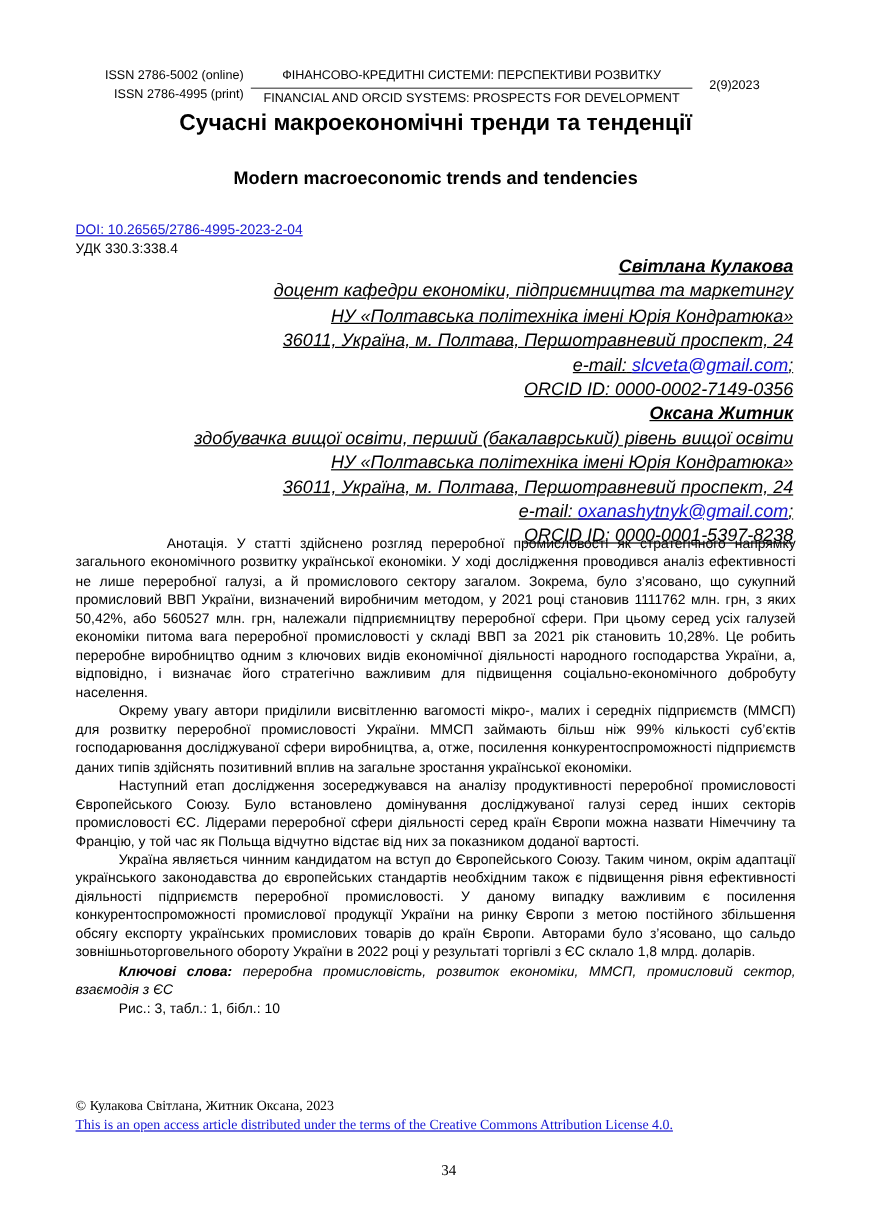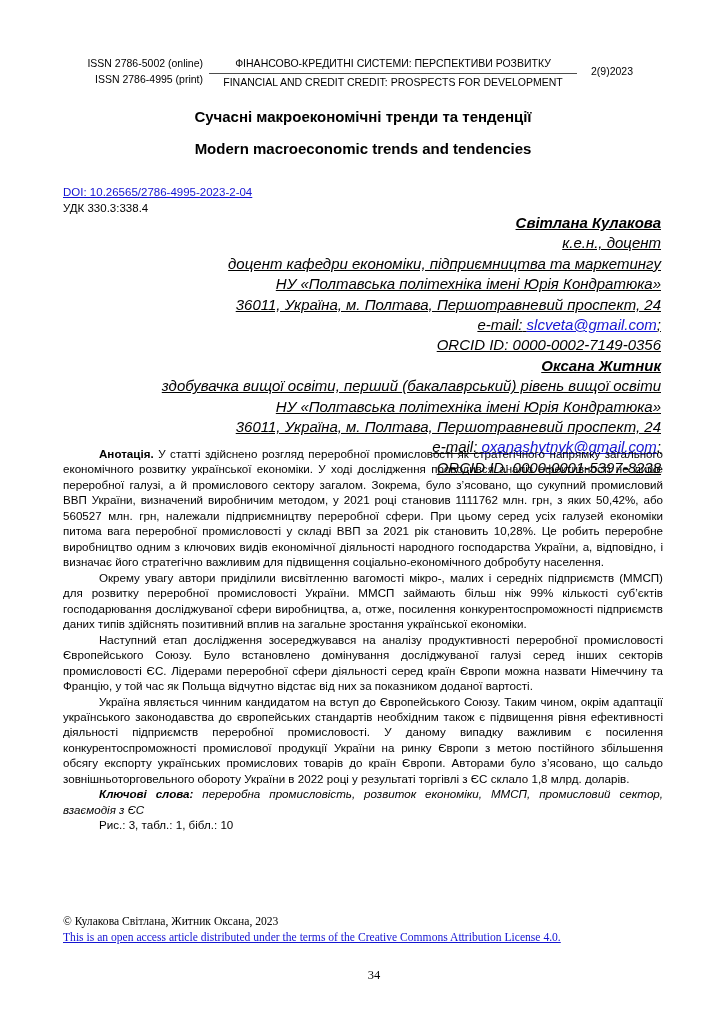--- a/index.html
+++ b/index.html
@@ -68,22 +68,22 @@
 
   
   .doc-title-ua, .doc-title-en {
     position: absolute;
     left: 63px;
     width: 600px;
     text-align: center;
     font-weight: bold;
   }
   .doc-title-ua {
-    top: 108px;
-    font-size: 15px;
+    top: 92px;
+    font-size: 19px;
   }
   .doc-title-en {
     top: 140px;
     font-size: 15px;
   }
 
   
   .ids {
     position: absolute;
     left: 63px;
@@ -140,21 +140,21 @@
     width: 600px;
     font-size: 11.6px;
     line-height: 1.335;
     text-align: justify;
   }
   .abstract p {
     margin: 0;
     text-indent: 36px;
     text-align: justify;
   }
-  .lead { font-weight: bold; }
+  .lead { font-weight: normal; margin-left: 40px; }
   .kw-label { font-weight: bold; font-style: italic; }
   .kw-body { font-style: italic; }
   .kw-para { font-style: italic; }
   .counts { text-indent: 36px; }
 
   
   .footer {
     position: absolute;
     left: 63px;
     top: 914px;
@@ -186,38 +186,37 @@
 <div class="page">
 
   <div class="runhead">
     <div class="issn-block">
       <span class="issn-line">ISSN 2786-5002 (online)</span>
       <span class="issn-line">ISSN 2786-4995 (print)</span>
     </div>
     <div class="journal-block">
       <span class="journal-line-top">ФІНАНСОВО-КРЕДИТНІ СИСТЕМИ: ПЕРСПЕКТИВИ РОЗВИТКУ</span>
       <div class="journal-rule"></div>
-      <span class="journal-line-bottom">FINANCIAL AND CREDIT CREDIT: PROSPECTS FOR DEVELOPMENT</span>
+      <span class="journal-line-bottom">FINANCIAL AND ORCID SYSTEMS: PROSPECTS FOR DEVELOPMENT</span>
     </div>
     <div class="issue-block">2(9)2023</div>
   </div>
 
   <div class="doc-title-ua">Сучасні макроекономічні тренди та тенденції</div>
   <div class="doc-title-en">Modern macroeconomic trends and tendencies</div>
 
   <div class="ids">
     <a class="doi-link" href="#">DOI: 10.26565/2786-4995-2023-2-04</a><br>
     <span class="udc">УДК 330.3:338.4</span>
   </div>
 
   <div class="authors">
 
     <div>
       <span class="author-line author-name">Світлана Кулакова</span>
-      <span class="author-line">к.е.н., доцент</span>
       <span class="author-line">доцент кафедри економіки, підприємництва та маркетингу</span>
       <span class="author-line">НУ «Полтавська політехніка імені Юрія Кондратюка»</span>
       <span class="author-line">36011, Україна, м. Полтава, Першотравневий проспект, 24</span>
       <span class="author-line"><span>e-mail:</span>
         <a class="mail-link" href="#">slcveta@gmail.com</a><span>;</span></span>
       <span class="author-line">ORCID ID: 0000-0002-7149-0356</span>
     </div>
 
     <div>
       <span class="author-line author-name">Оксана Житник</span>

